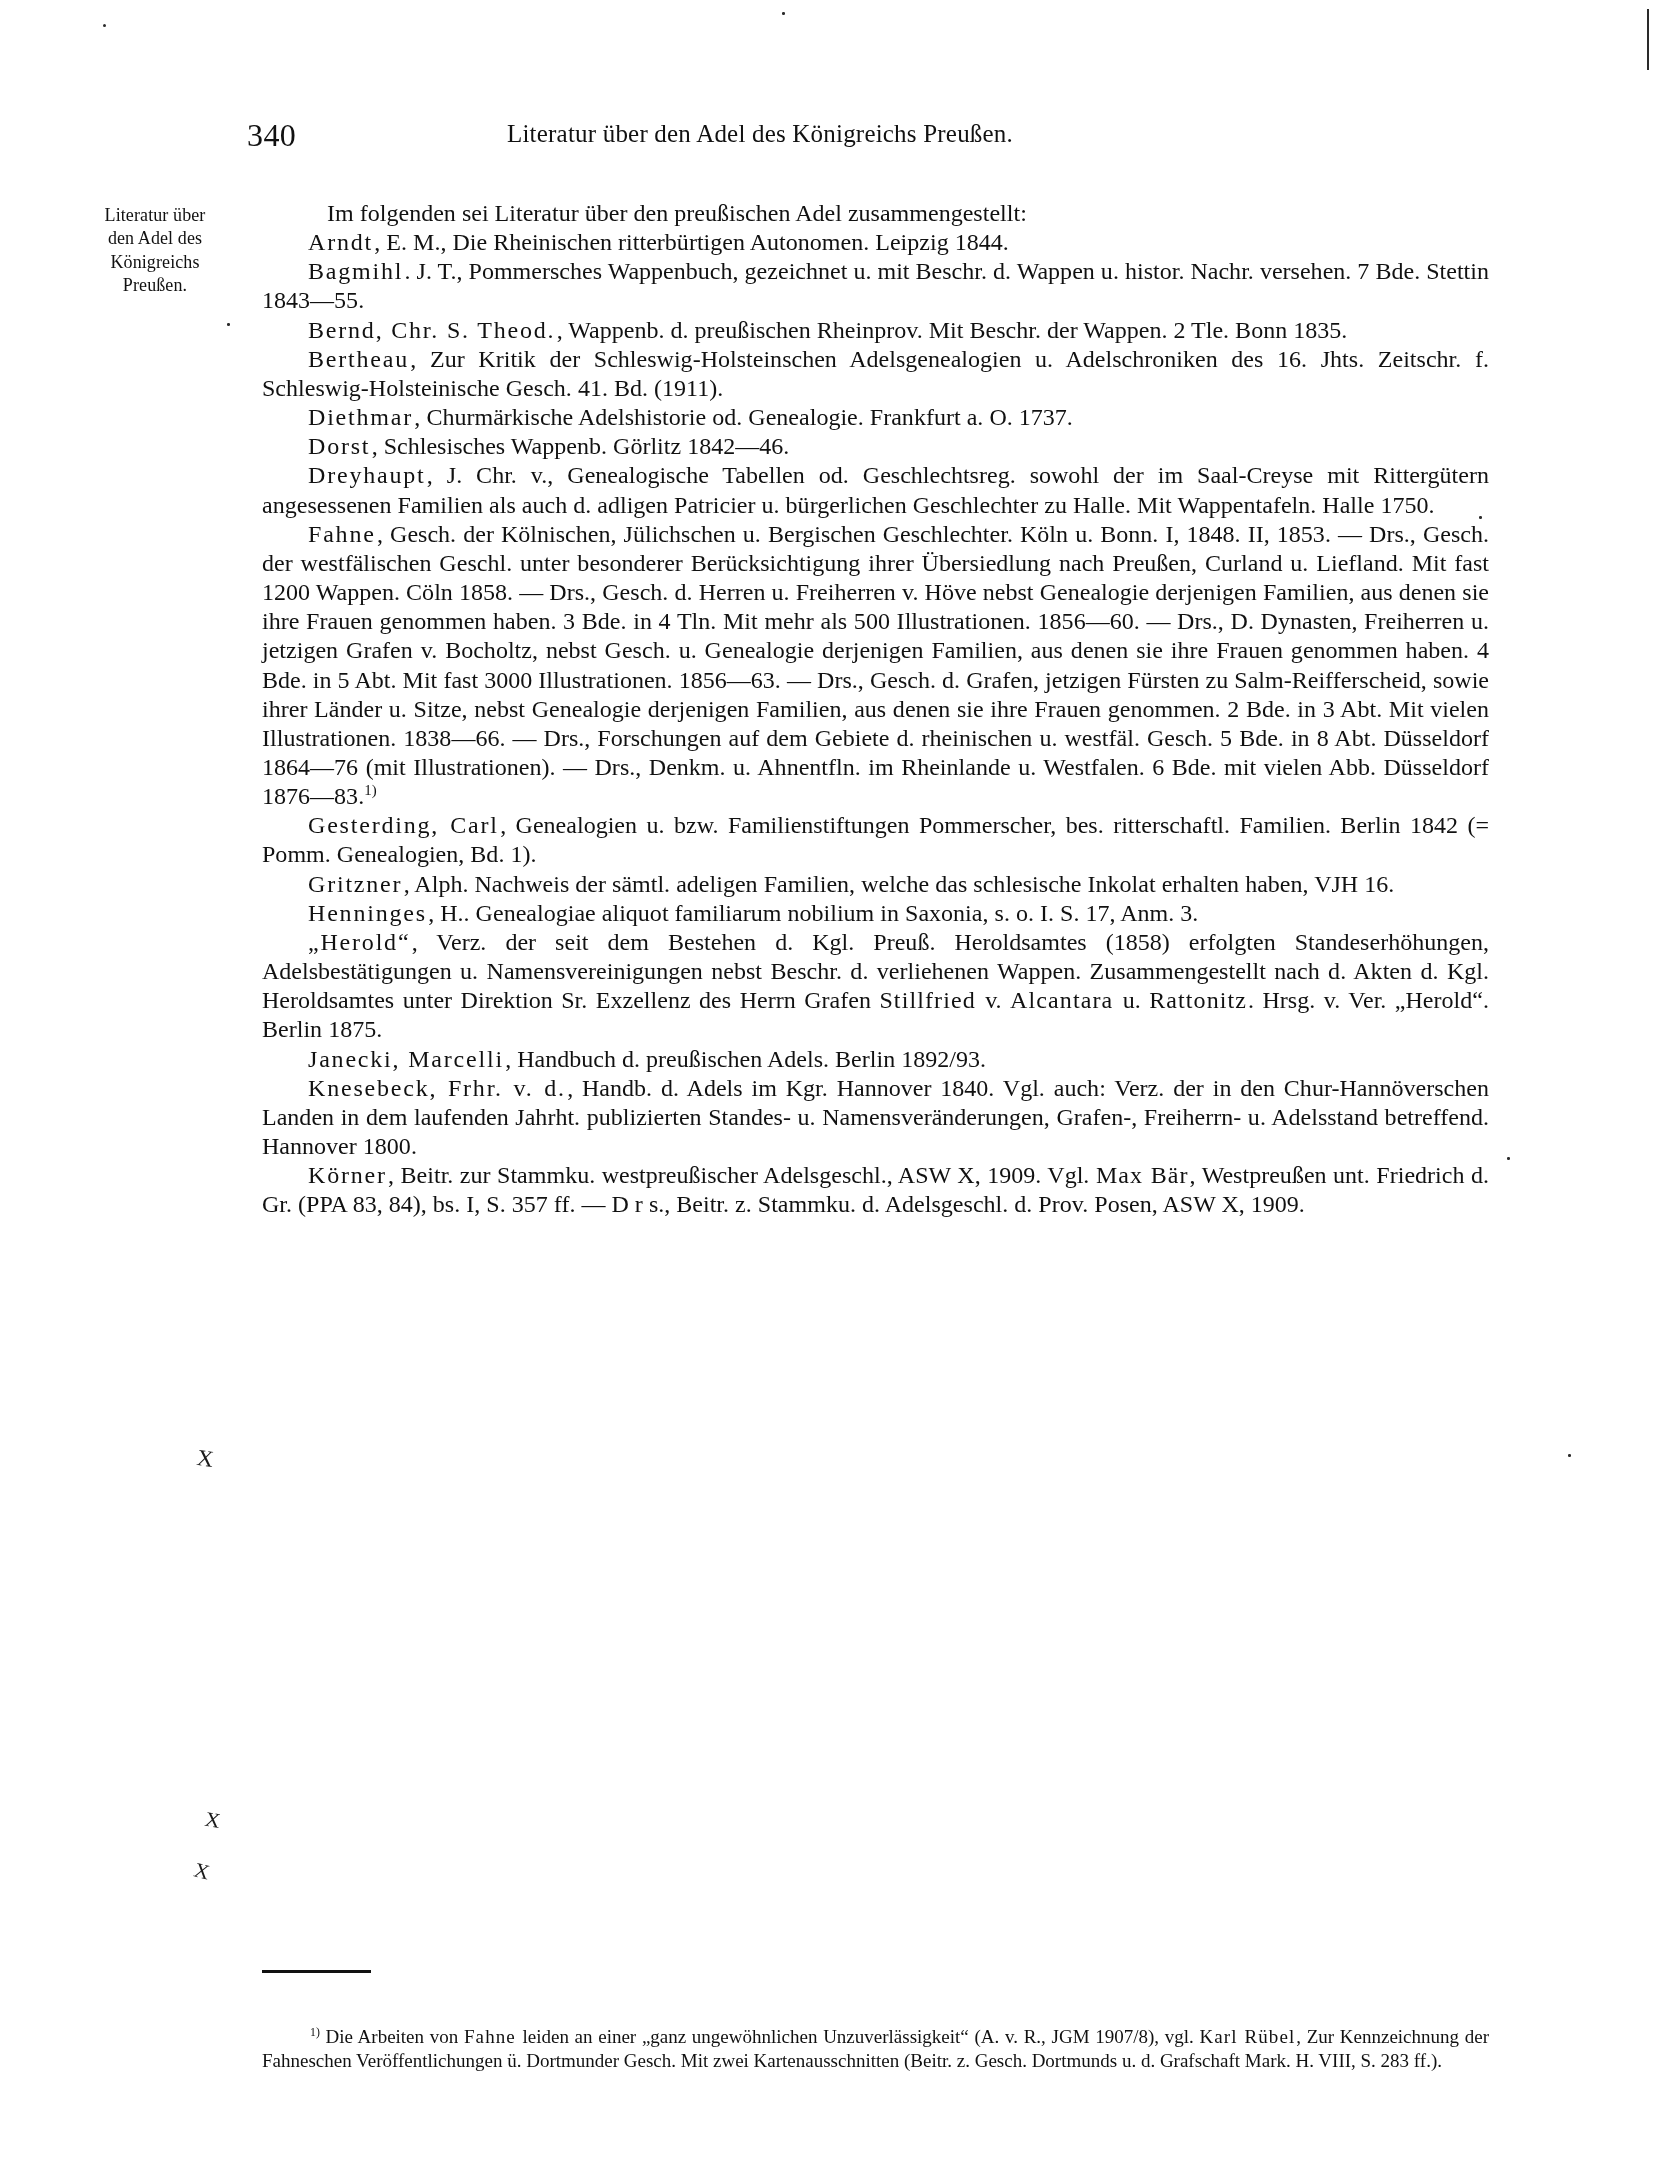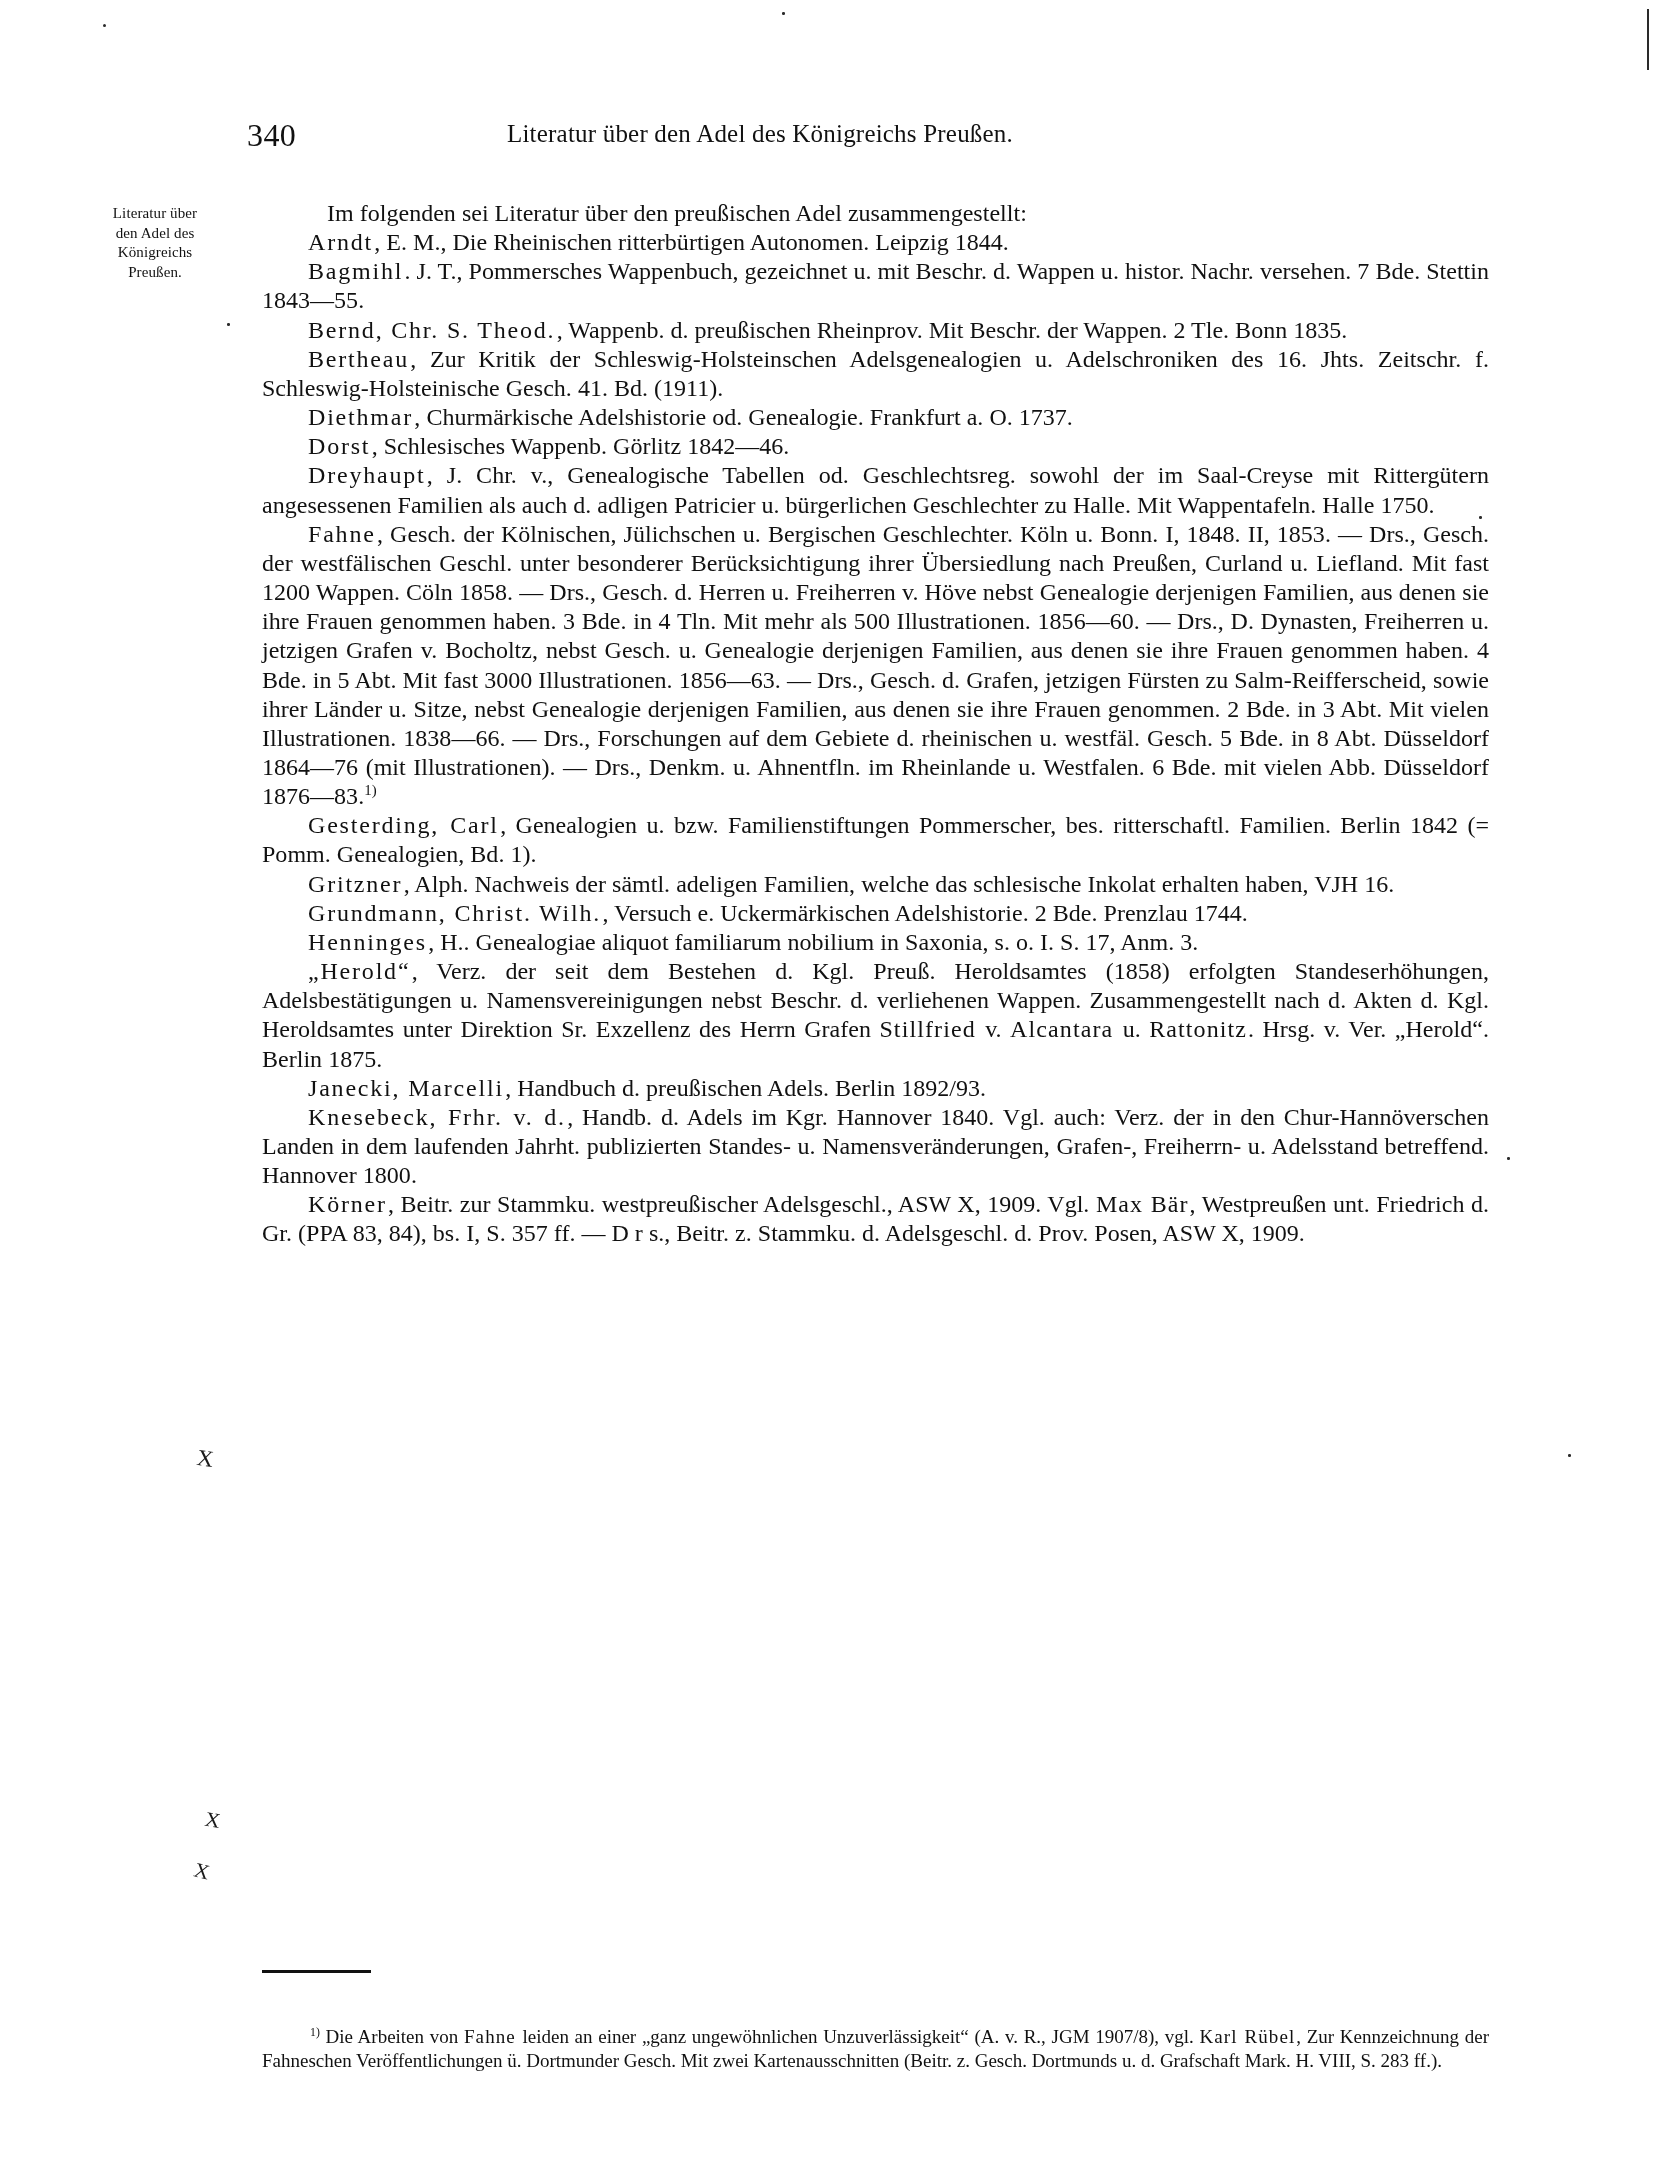--- a/index.html
+++ b/index.html
@@ -43,21 +43,21 @@
     letter-spacing: 0.2px;
   }
 
   
   .side-note {
     position: absolute;
     left: 61px;
     top: 204px;
     width: 188px;
     text-align: center;
-    font-size: 15px;
+    font-size: 18px;
     line-height: 1.30;
     letter-spacing: 0.1px;
   }
   .side-note div { white-space: nowrap; }
 
   
   .text-col {
     position: absolute;
     left: 262px;
     top: 199px;
@@ -181,21 +181,20 @@
     <p class="para"><span class="sp">Dorst</span><span>, Schlesisches Wappenb.  Görlitz 1842—46.</span></p>
 
     <p class="para"><span class="sp">Dreyhaupt</span><span>, J. Chr. v., Genealogische Tabellen od. Geschlechtsreg. sowohl der im Saal-Creyse mit Rittergütern angesessenen Familien als auch d. adligen Patricier u. bürgerlichen Geschlechter zu Halle.  Mit Wappentafeln.  Halle 1750.</span></p>
 
     <p class="para"><span class="sp">Fahne</span><span>, Gesch. der Kölnischen, Jülichschen u. Bergischen Geschlechter.  Köln u. Bonn.  I, 1848.  II, 1853. — Drs., Gesch. der westfälischen Geschl. unter besonderer Berücksichtigung ihrer Übersiedlung nach Preußen, Curland u. Liefland.  Mit fast 1200 Wappen.  Cöln 1858. — Drs., Gesch. d. Herren u. Freiherren v. Höve nebst Genealogie derjenigen Familien, aus denen sie ihre Frauen genommen haben.  3 Bde. in 4 Tln.  Mit mehr als 500 Illustrationen.  1856—60. — Drs., D. Dynasten, Freiherren u. jetzigen Grafen v. Bocholtz, nebst Gesch. u. Genealogie derjenigen Familien, aus denen sie ihre Frauen genommen haben.  4 Bde. in 5 Abt.  Mit fast 3000 Illustrationen.  1856—63. — Drs., Gesch. d. Grafen, jetzigen Fürsten zu Salm-Reifferscheid, sowie ihrer Länder u. Sitze, nebst Genealogie derjenigen Familien, aus denen sie ihre Frauen genommen.  2 Bde. in 3 Abt.  Mit vielen Illustrationen.  1838—66. — Drs., Forschungen auf dem Gebiete d. rheinischen u. westfäl. Gesch.  5 Bde. in 8 Abt.  Düsseldorf 1864—76 (mit Illustrationen). — Drs., Denkm. u. Ahnentfln. im Rheinlande u. Westfalen.  6 Bde. mit vielen Abb.  Düsseldorf 1876—83.</span><sup class="fn">1)</sup></p>
 
     <p class="para"><span class="sp">Gesterding, Carl</span><span>, Genealogien u. bzw. Familienstiftungen Pommerscher, bes. ritterschaftl. Familien.  Berlin 1842 (= Pomm. Genealogien, Bd. 1).</span></p>
 
     <p class="para"><span class="sp">Gritzner</span><span>, Alph. Nachweis der sämtl. adeligen Familien, welche das schlesische Inkolat erhalten haben, VJH 16.</span></p>
 
-    <p class="para"><span class="sp">Grundmann, Christ. Wilh.</span><span>, Versuch e. Uckermärkischen Adelshistorie. 2 Bde. Prenzlau 1744.</span></p>
 
     <p class="para"><span class="sp">Henninges</span><span>, H.. Genealogiae aliquot familiarum nobilium in Saxonia, s. o. I. S. 17, Anm. 3.</span></p>
 
     <p class="para"><span class="sp">„Herold“</span><span>, Verz. der seit dem Bestehen d. Kgl. Preuß. Heroldsamtes (1858) erfolgten Standeserhöhungen, Adelsbestätigungen u. Namensvereinigungen nebst Beschr. d. verliehenen Wappen.  Zusammengestellt nach d. Akten d. Kgl. Heroldsamtes unter Direktion Sr. Exzellenz des Herrn Grafen <span class="sp-tight">Stillfried</span> v. <span class="sp-tight">Alcantara</span> u. <span class="sp-tight">Rattonitz</span>. Hrsg. v. Ver. „Herold“.  Berlin 1875.</span></p>
 
     <p class="para"><span class="sp">Janecki, Marcelli</span><span>, Handbuch d. preußischen Adels.  Berlin 1892/93.</span></p>
 
     <p class="para"><span class="sp">Knesebeck, Frhr. v. d.</span><span>, Handb. d. Adels im Kgr. Hannover 1840.  Vgl. auch: Verz. der in den Chur-Hannöverschen Landen in dem laufenden Jahrht. publizierten Standes- u. Namensveränderungen, Grafen-, Freiherrn- u. Adelsstand betreffend. Hannover 1800.</span></p>
 
     <p class="para"><span class="sp">Körner</span><span>, Beitr. zur Stammku. westpreußischer Adelsgeschl., ASW X, 1909.  Vgl. <span class="sp-tight">Max Bär</span>, Westpreußen unt. Friedrich d. Gr. (PPA 83, 84), bs. I, S. 357 ff. — D r s., Beitr. z. Stammku. d. Adelsgeschl. d. Prov. Posen, ASW X, 1909.</span></p>

